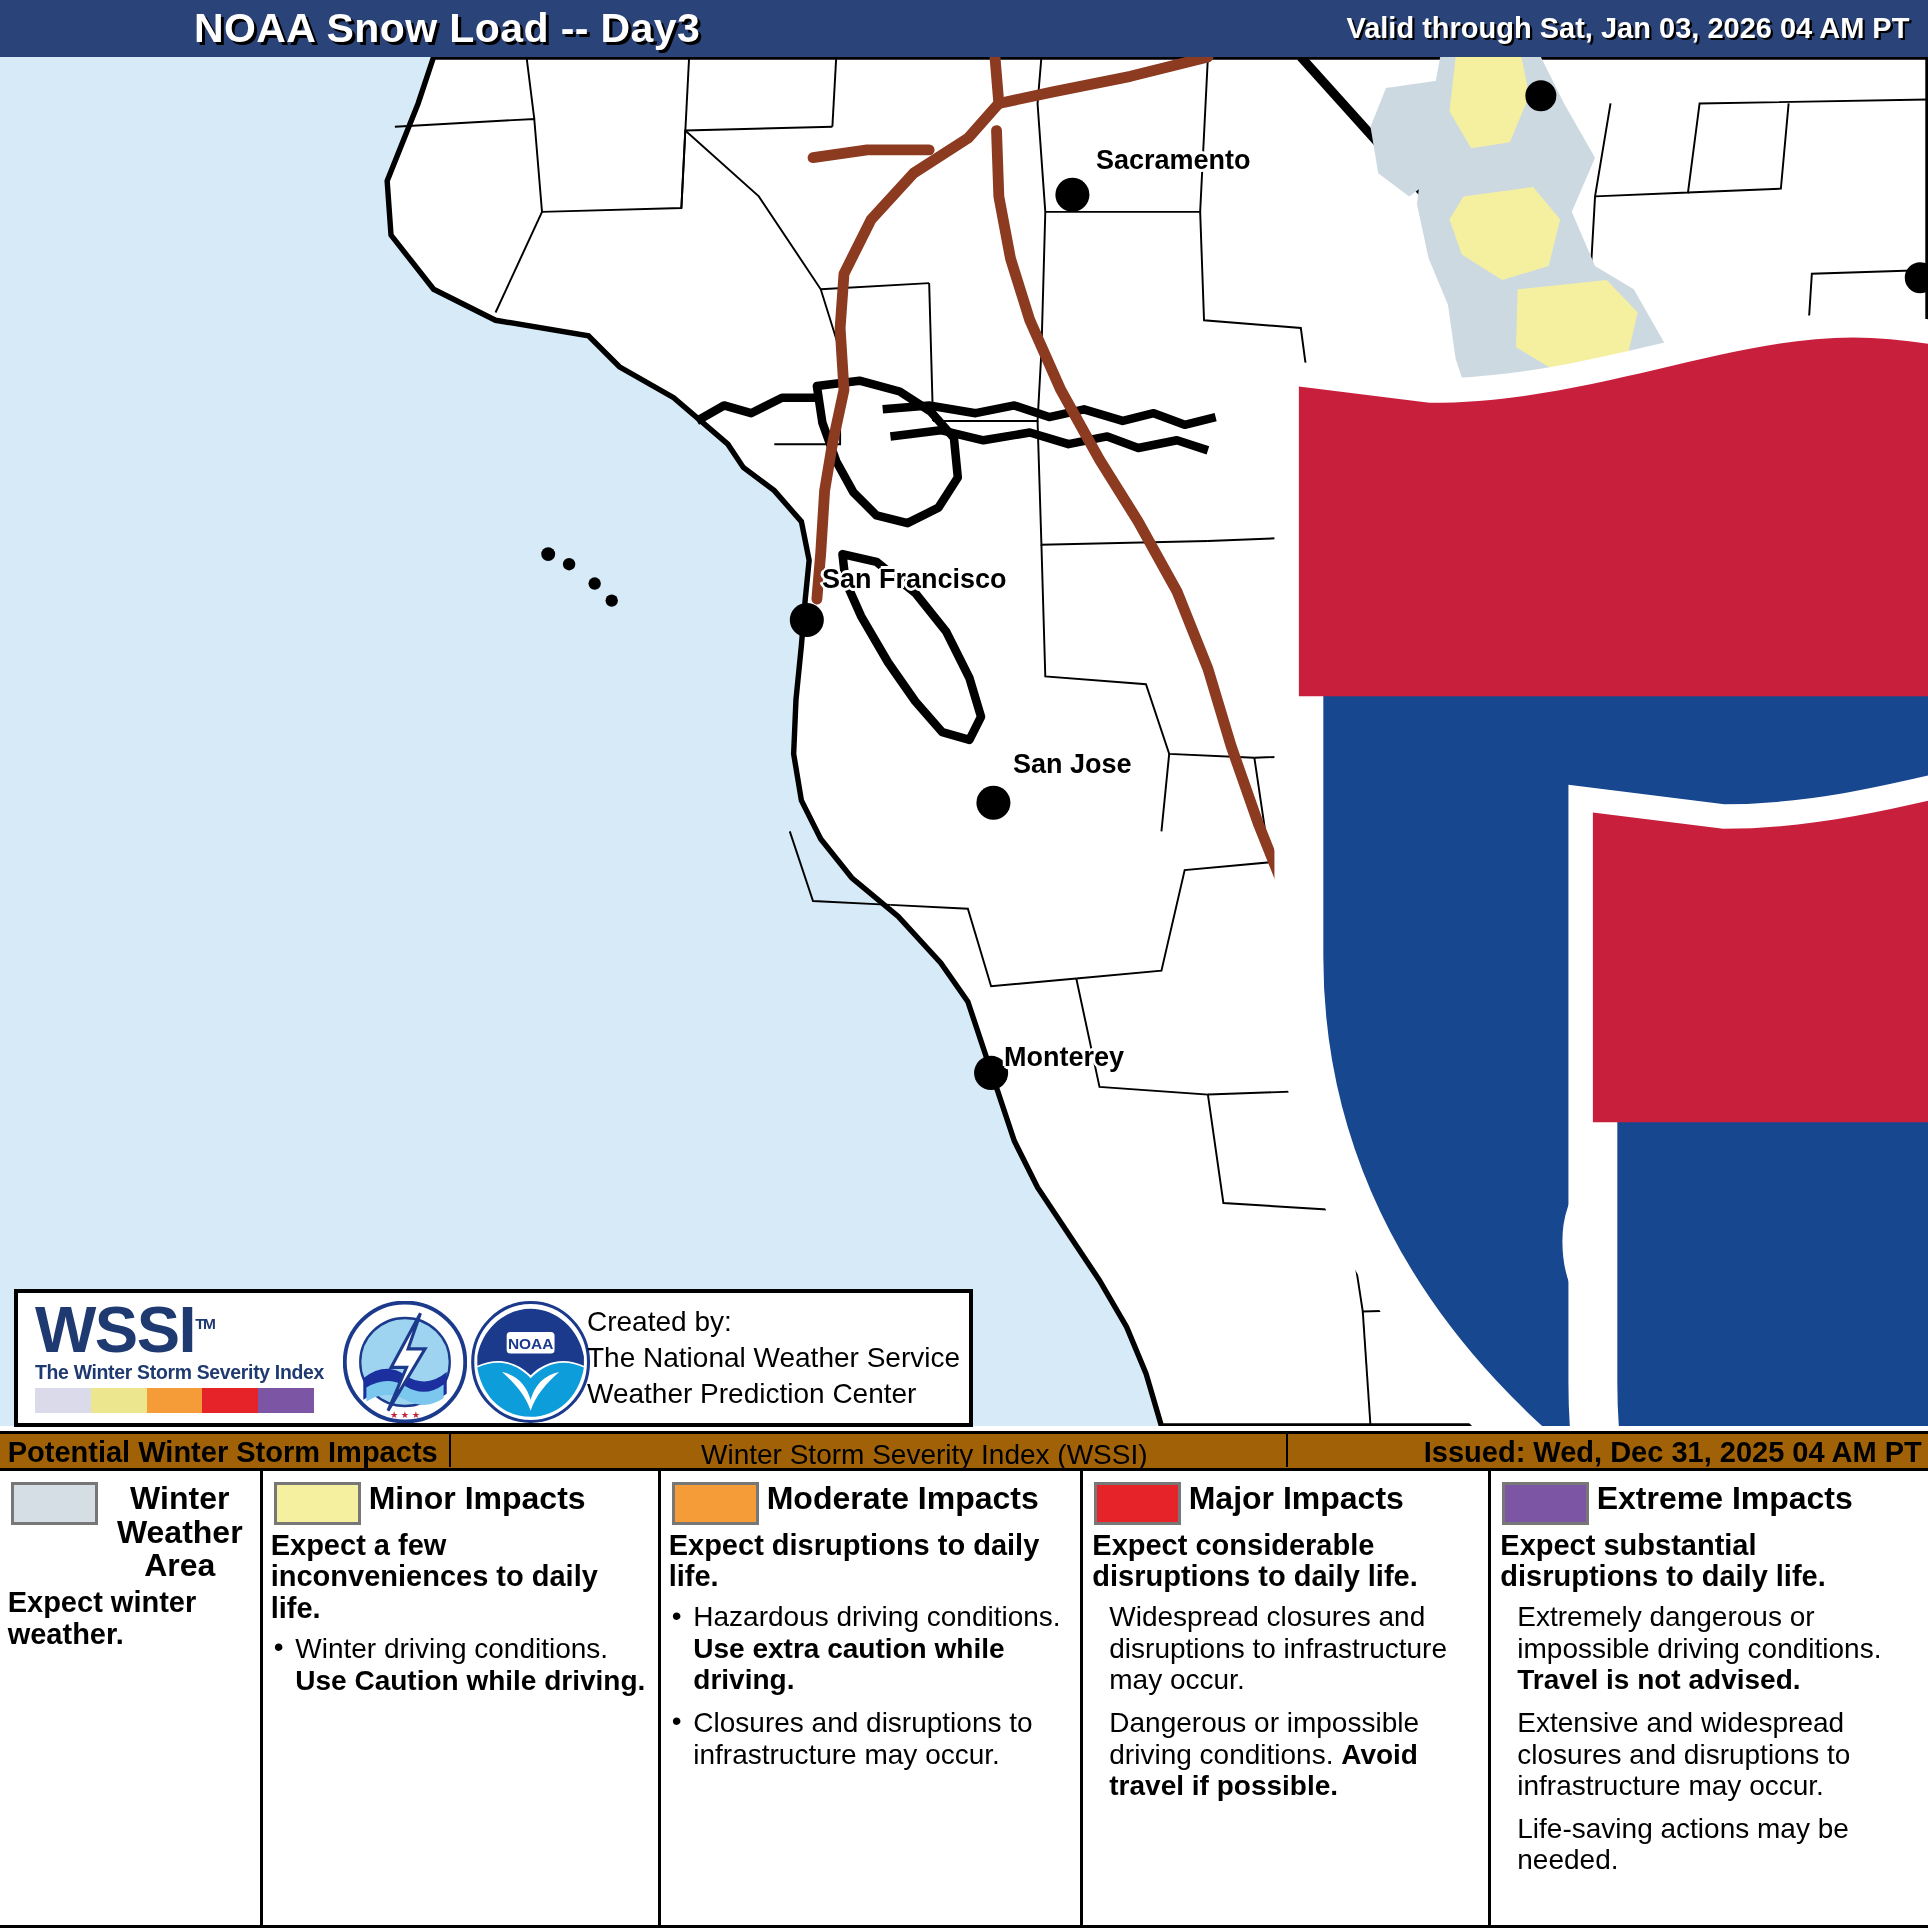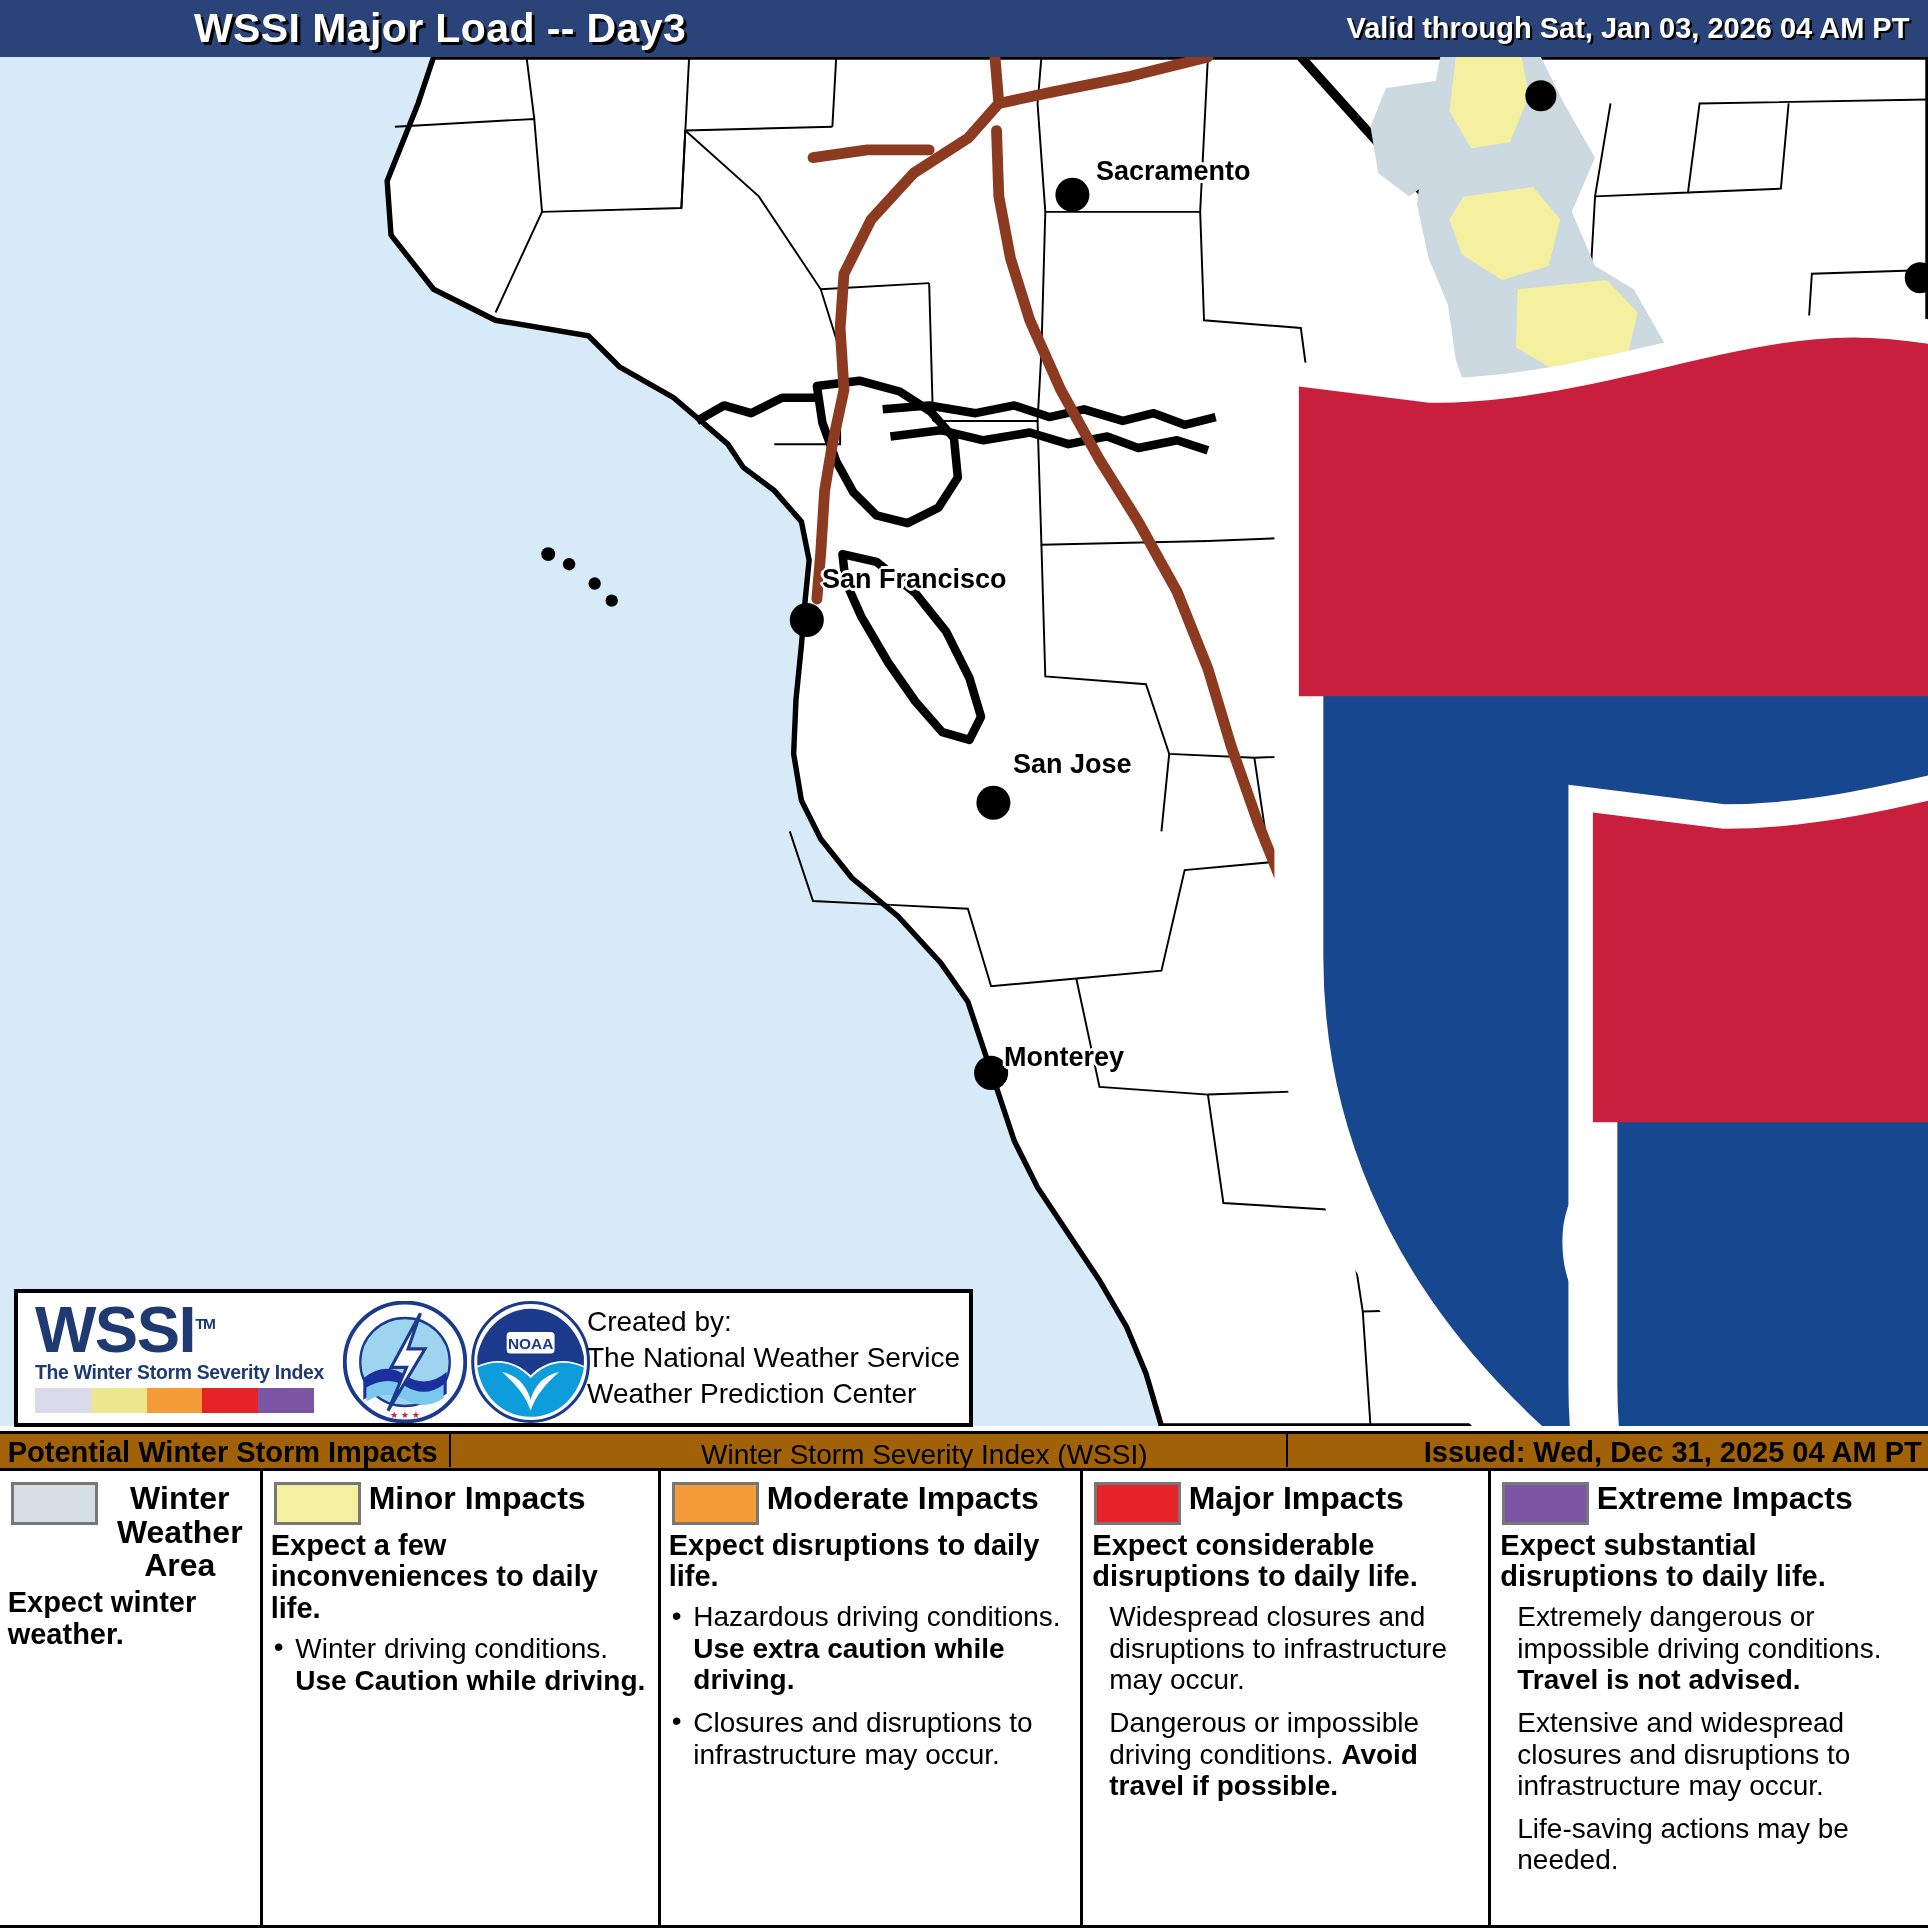--- a/index.html
+++ b/index.html
@@ -68,21 +68,21 @@
   ul.lbul.nobul li{padding-left:17px;}
   ul.lbul.nobul li:before{content:"";}
   ul.lbul li b{font-weight:bold;}
 </style>
 </head>
 <body>
 
 <div id="page">
 
   <div id="header">
-    <div class="ttl">WSSI Major Load -- Day3</div>
+    <div class="ttl">NOAA Snow Load -- Day3</div>
     <div class="valid">Valid through Sat, Jan 03, 2026 04 AM PT</div>
   </div>
 
   <div id="map">
     <svg viewBox="0 0 2490 1768" preserveAspectRatio="none">
 
       <rect x="0" y="0" width="2490" height="1768" fill="#ffffff"></rect>
       <path fill="#d6eaf8" stroke="none" d="M0,0 L560,0 L540,60 L500,160 L505,230 L560,300 L640,340 L760,360 L800,400
            L870,440 L905,470 L940,500 L960,530 L1000,560 L1035,600 L1045,650 L1040,700
            L1035,760 L1028,830 L1025,900 L1035,960 L1060,1010 L1100,1060 L1160,1110
@@ -195,21 +195,21 @@
         <circle cx="1385" cy="178" r="22"></circle>
         <circle cx="1042" cy="727" r="22"></circle>
         <circle cx="1283" cy="963" r="22"></circle>
         <circle cx="2146" cy="1213" r="22"></circle>
         <circle cx="1280" cy="1312" r="22"></circle>
         <circle cx="1990" cy="50" r="20"></circle>
         <circle cx="2480" cy="285" r="20"></circle>
       </g>
     </svg>
 
-    <div class="cityname" style="left:1096px;top:99px;text-align:center;">Sacramento</div>
+    <div class="cityname" style="left:1096px;top:88px;text-align:center;">Sacramento</div>
     <div class="cityname" style="left:822px;top:507px;">San Francisco</div>
     <div class="cityname" style="left:1013px;top:692px;">San Jose</div>
     <div class="cityname" style="left:1682px;top:885px;">Fresno</div>
     <div class="cityname" style="left:1004px;top:985px;">Monterey</div>
 
     <div class="shield" style="left:889px;top:248px;">
       <svg viewBox="0 0 72 84" width="56" height="65">
         <path d="M36,2 C44,2 52,6 62,6 L70,5 L70,40 C70,62 52,76 36,82 C20,76 2,62 2,40 L2,5 L10,6 C20,6 28,2 36,2 Z" fill="#17478f" stroke="#ffffff" stroke-width="3"></path>
         <path d="M36,2 C44,2 52,6 62,6 L70,5 L70,24 L2,24 L2,5 L10,6 C20,6 28,2 36,2 Z" fill="#c8203c"></path>
         <text x="36" y="64" font-family="Liberation Sans, sans-serif" font-size="34" font-weight="bold" fill="#ffffff" text-anchor="middle">80</text>

